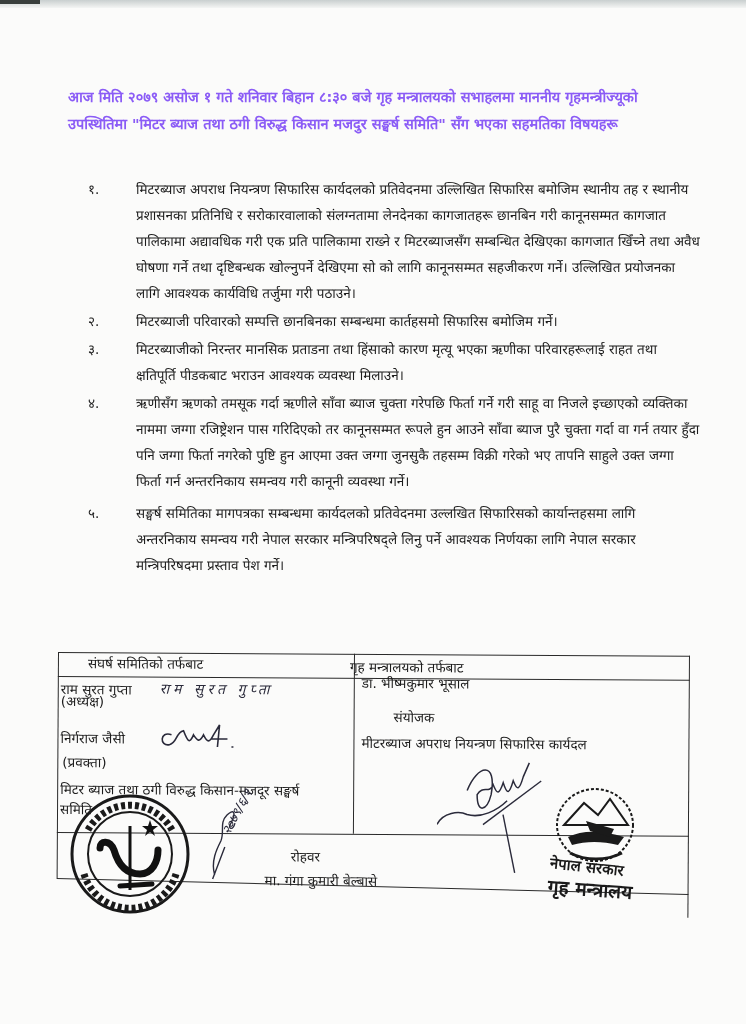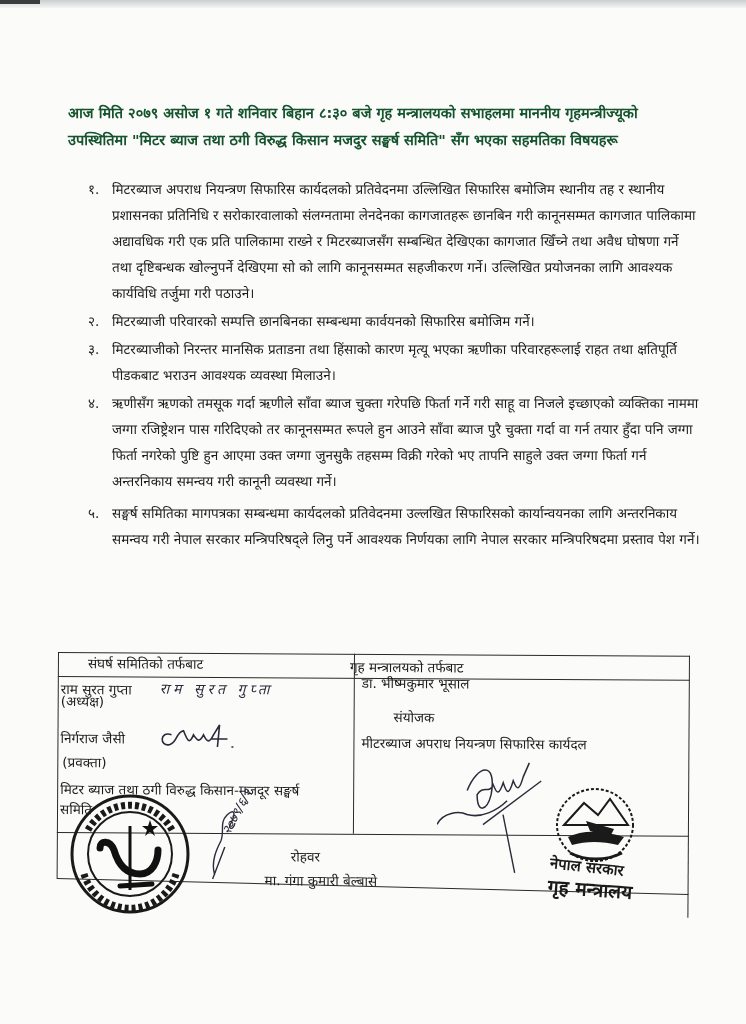--- a/index.html
+++ b/index.html
@@ -10,29 +10,29 @@
     color: #1a1a1a;
     position: relative;
   }
   .top-edge {
     position: absolute; left: 0; top: 0; width: 746px; height: 8px;
     background: linear-gradient(to bottom, #c9cfcf, #f4f5f4);
   }
   .top-corner { position: absolute; left: 0; top: 0; width: 40px; height: 4px; background: #3a3f3d; }
   .heading {
     position: absolute; left: 68px; top: 84px; width: 630px;
-    font-size: 14.5px; font-weight: bold; line-height: 27px; color: #14532d; margin-top: 16px;
+    font-size: 14.5px; font-weight: bold; line-height: 27px; color: #8b5cf6;
   }
   .items {
     position: absolute; left: 88px; top: 176px; width: 612px;
     font-size: 13.5px; line-height: 26px; color: #1c1c1c;
   }
   .item { display: flex; margin-bottom: 2px; }
   .item .num { width: 24px; flex: none; }
-  .item .txt { flex: 1; }
+  .item .txt { flex: 1; margin-left: 24px; }
 
   .sig-table {
     position: absolute; left: 58px; top: 652px; width: 632px; height: 262px;
     transform: rotate(0.35deg); transform-origin: left top;
   }
   .sig-table .bline { position: absolute; background: #2a2a2a; }
   .cell-text { position: absolute; font-size: 13.5px; color: #1c1c1c; white-space: nowrap; }
 
   .sig { position: absolute; }
   .stamp { position: absolute; }
@@ -45,33 +45,33 @@
 
 <div class="heading">आज मिति २०७९ असोज १ गते शनिवार बिहान  ८:३० बजे गृह मन्त्रालयको सभाहलमा माननीय गृहमन्त्रीज्यूको उपस्थितिमा "मिटर ब्याज तथा ठगी विरुद्ध किसान मजदुर सङ्घर्ष  समिति" सँग भएका सहमतिका विषयहरू</div>
 
 <div class="items">
   <div class="item">
     <span class="num">१.</span>
     <span class="txt">मिटरब्याज अपराध नियन्त्रण सिफारिस कार्यदलको प्रतिवेदनमा उल्लिखित सिफारिस बमोजिम स्थानीय तह र स्थानीय प्रशासनका प्रतिनिधि र सरोकारवालाको संलग्नतामा लेनदेनका कागजातहरू छानबिन गरी कानूनसम्मत कागजात पालिकामा अद्यावधिक गरी एक प्रति पालिकामा राख्ने र मिटरब्याजसँग सम्बन्धित देखिएका कागजात खिँच्ने तथा अवैध घोषणा गर्ने तथा दृष्टिबन्धक खोल्नुपर्ने देखिएमा सो को लागि कानूनसम्मत सहजीकरण गर्ने। उल्लिखित प्रयोजनका लागि आवश्यक कार्यविधि तर्जुमा गरी पठाउने।</span>
   </div>
   <div class="item">
     <span class="num">२.</span>
-    <span class="txt">मिटरब्याजी परिवारको सम्पत्ति छानबिनका सम्बन्धमा कार्वयनको सिफारिस बमोजिम गर्ने।</span>
+    <span class="txt">मिटरब्याजी परिवारको सम्पत्ति छानबिनका सम्बन्धमा कार्तहसमो सिफारिस बमोजिम गर्ने।</span>
   </div>
   <div class="item">
     <span class="num">३.</span>
     <span class="txt">मिटरब्याजीको निरन्तर मानसिक प्रताडना तथा हिंसाको कारण मृत्यू भएका  ऋणीका परिवारहरूलाई राहत तथा क्षतिपूर्ति पीडकबाट भराउन आवश्यक व्यवस्था मिलाउने।</span>
   </div>
   <div class="item">
     <span class="num">४.</span>
     <span class="txt">ऋणीसँग ऋणको तमसूक गर्दा ऋणीले साँवा ब्याज चुक्ता गरेपछि फिर्ता गर्ने गरी साहू वा निजले इच्छाएको व्यक्तिका नाममा जग्गा रजिष्ट्रेशन पास गरिदिएको तर कानूनसम्मत रूपले हुन आउने साँवा ब्याज पुरै चुक्ता गर्दा वा गर्न तयार हुँदा पनि जग्गा फिर्ता नगरेको पुष्टि हुन आएमा उक्त जग्गा जुनसुकै तहसम्म विक्री गरेको भए तापनि साहुले उक्त जग्गा फिर्ता गर्न अन्तरनिकाय समन्वय गरी कानूनी व्यवस्था गर्ने।</span>
   </div>
   <div class="item" style="margin-top:6px">
     <span class="num">५.</span>
-    <span class="txt">सङ्घर्ष समितिका मागपत्रका सम्बन्धमा कार्यदलको प्रतिवेदनमा उल्लखित सिफारिसको कार्यान्वयनका लागि अन्तरनिकाय समन्वय गरी नेपाल सरकार मन्त्रिपरिषद्ले लिनु पर्ने आवश्यक निर्णयका लागि नेपाल सरकार मन्त्रिपरिषदमा प्रस्ताव पेश गर्ने।</span>
+    <span class="txt">सङ्घर्ष समितिका मागपत्रका सम्बन्धमा कार्यदलको प्रतिवेदनमा उल्लखित सिफारिसको कार्यान्तहसमा लागि अन्तरनिकाय समन्वय गरी नेपाल सरकार मन्त्रिपरिषद्ले लिनु पर्ने आवश्यक निर्णयका लागि नेपाल सरकार मन्त्रिपरिषदमा प्रस्ताव पेश गर्ने।</span>
   </div>
 </div>
 
 <div class="sig-table">
 
   <div class="bline" style="left:0;top:0;width:632px;height:1px"></div>
   <div class="bline" style="left:0;top:24px;width:632px;height:1px"></div>
   <div class="bline" style="left:0;top:0;width:1px;height:226px"></div>
   <div class="bline" style="left:296px;top:0;width:1px;height:180px"></div>
   <div class="bline" style="left:631px;top:0;width:1px;height:262px"></div>

